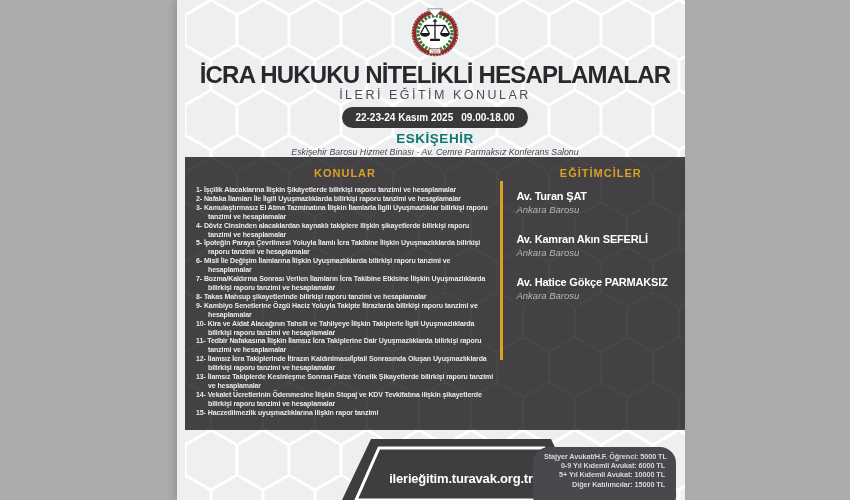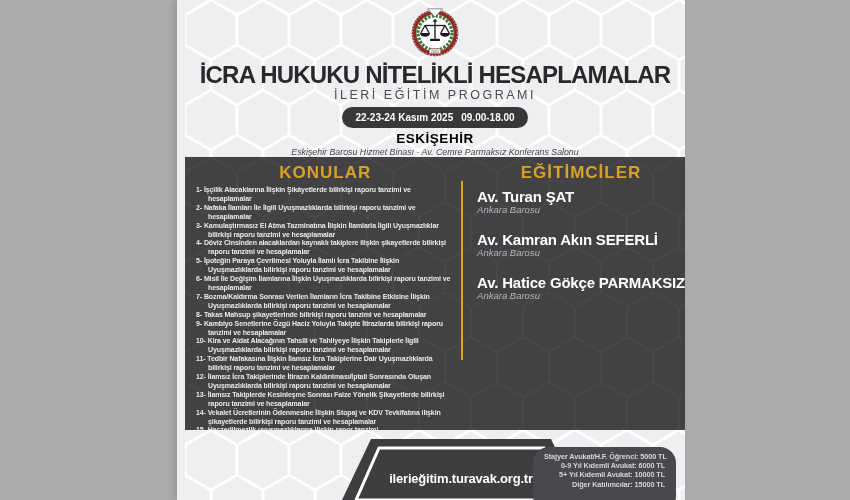--- a/index.html
+++ b/index.html
@@ -10,33 +10,33 @@
 
   
   .hero { position:relative; width:500px; height:157px; background:#edeff1; overflow:hidden; }
   .hero-bg, .dark-bg, .strip-bg { position:absolute; left:0; top:0; }
   .hero-content { position:relative; text-align:center; }
   .logo { display:block; margin:7px auto 0; width:50px; height:52px; }
   .title { font-size:24px; font-weight:800; letter-spacing:-0.8px; color:#29282b; line-height:27px; white-space:nowrap; margin-top:2px; }
   .subtitle { font-size:12.5px; font-weight:500; letter-spacing:2.5px; color:#4c4b50; line-height:15px; }
   .date-pill { display:inline-block; margin-top:4px; background:#38373a; color:#fff; font-size:10px; font-weight:700; padding:4px 13px; border-radius:12px; line-height:13px; }
   .date-pill .gap { display:inline-block; width:8px; }
-  .city { font-size:13.5px; font-weight:800; color:#000000; letter-spacing:.5px; line-height:16px; margin-top:3px; }
+  .city { font-size:13.5px; font-weight:800; color:#0f766e; letter-spacing:.5px; line-height:16px; margin-top:3px; }
   .venue { font-size:8.8px; font-style:italic; color:#47464a; line-height:11px; }
 
   
   .dark { position:relative; width:500px; height:273px; background:#434144; overflow:hidden; }
   .dark-inner { position:relative; display:flex; padding-top:8px; }
-  .section-heading { font-size:17px; font-weight:800; color:#d9a226; letter-spacing:1px; text-align:center; line-height:16px; margin-bottom:5px; }
+  .section-heading { font-size:11px; font-weight:800; color:#d9a226; letter-spacing:1px; text-align:center; line-height:16px; margin-bottom:5px; }
   .topics-col { width:309px; padding-left:11px; }
   .topic { font-size:7px; font-weight:700; color:#eceaec; line-height:8.9px; letter-spacing:-0.1px; padding-left:12px; text-indent:-12px; }
   .divider { width:2.5px; background:#d9a226; height:179px; margin:16px 8px 0 6px; flex:none; }
   .trainers-col { flex:1; padding-left:6px; }
   .trainer { margin-bottom:17px; }
-  .trainer-name { font-size:15px; font-weight:800; color:#ffffff; letter-spacing:-0.2px; line-height:13px; white-space:nowrap; }
+  .trainer-name { font-size:11px; font-weight:800; color:#ffffff; letter-spacing:-0.2px; line-height:13px; white-space:nowrap; }
   .trainer-bar { font-size:9.5px; font-style:italic; color:#b7b6b9; line-height:13px; }
   .trainers-col .section-heading { margin-bottom:9px; }
 
   
   .strip { position:relative; width:500px; height:70px; background:#edeff1; overflow:hidden; }
   .web-hex { position:absolute; left:136px; top:9px; }
   .web-url { position:absolute; left:136px; top:41px; width:280px; text-align:center; color:#fff; font-size:13px; font-weight:800; letter-spacing:-0.2px; }
   .price-pill { position:absolute; left:348px; top:17px; width:143px; height:65px; background:#4a484c; border-radius:16px; padding:5px 11px; text-align:right; }
   .price-line { font-size:7.3px; font-weight:600; color:#d6d5d8; line-height:9.2px; letter-spacing:-0.1px; white-space:nowrap; }
 </style>
@@ -66,21 +66,21 @@
           <line x1="42" y1="22" x2="47" y2="31"></line>
         </g>
         <path d="M12,31 a6,4.5 0 0 0 12,0 Z" fill="#1b1b1b"></path>
         <path d="M36,31 a6,4.5 0 0 0 12,0 Z" fill="#1b1b1b"></path>
         <polygon points="30,14 27,17.5 33,17.5" fill="#1b1b1b"></polygon>
         <rect x="24" y="38" width="12" height="2.6" rx="1" fill="#1b1b1b"></rect>
         <rect x="23" y="50" width="14" height="6" rx="1" fill="#ffffff" stroke="#8e2b2b" stroke-width="0.8"></rect>
         <text x="30" y="54.8" font-size="4.2" text-anchor="middle" fill="#333333">2001</text>
       </svg>
       <div class="title">İCRA HUKUKU NİTELİKLİ HESAPLAMALAR</div>
-      <div class="subtitle">İLERİ EĞİTİM PROGRAMI</div>
+      <div class="subtitle">İLERİ EĞİTİM KONULAR</div>
       <div>
         <span class="date-pill"><span>22-23-24 Kasım 2025</span><span class="gap"></span><span>09.00-18.00</span></span>
       </div>
       <div class="city">ESKİŞEHİR</div>
       <div class="venue">Eskişehir Barosu Hizmet Binası - Av. Cemre Parmaksız Konferans Salonu</div>
     </div>
   </div>
 
   <div class="dark">
     <svg class="dark-bg" width="500" height="273">

